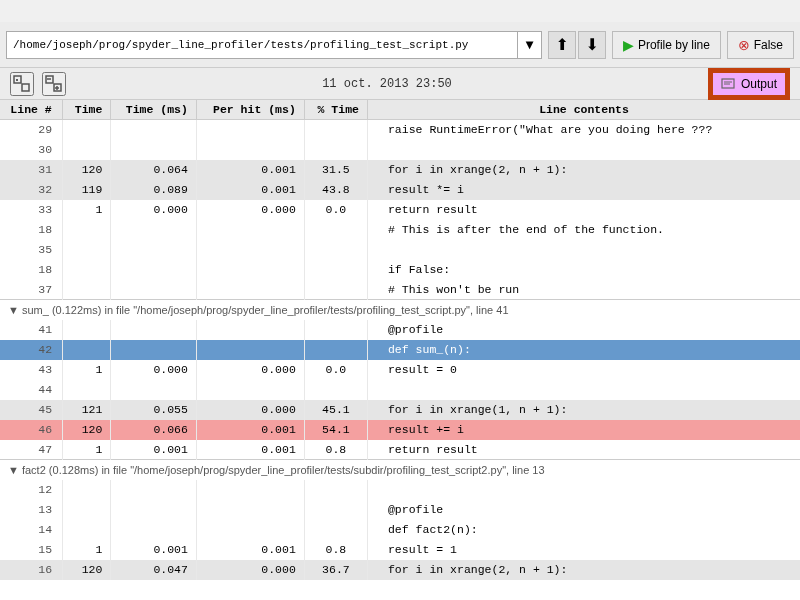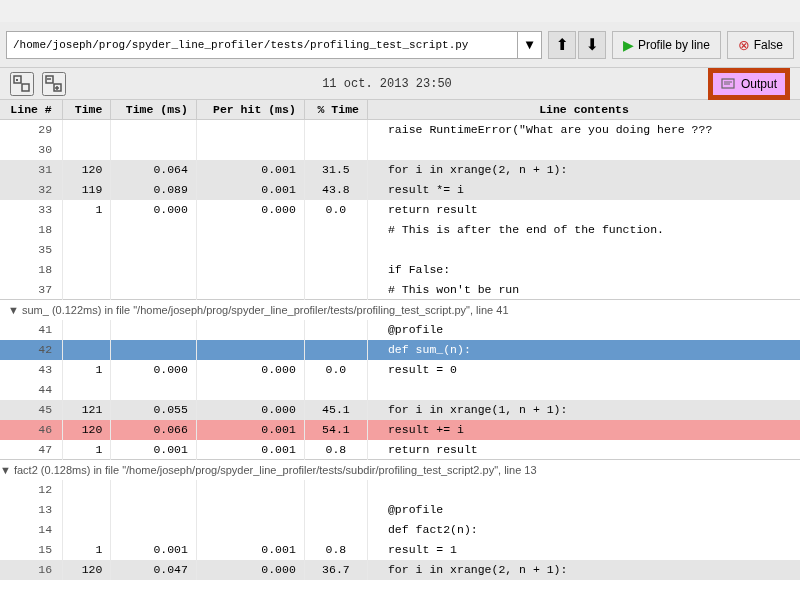--- a/index.html
+++ b/index.html
@@ -281,21 +281,21 @@
         </tr>
         <tr>
           <td>47</td>
           <td>1</td>
           <td>0.001</td>
           <td>0.001</td>
           <td>0.8</td>
           <td style="text-align: left; font-family: &quot;Courier New&quot;, monospace; padding-left: 20px;">return result</td>
         </tr>
         <tr class="section-row">
-          <td colspan="6" style="font-family: Arial, sans-serif; font-size: 11px; padding: 2px 0; border-top: 1px solid rgb(204, 204, 204);">▼ fact2 (0.128ms) in file "/home/joseph/prog/spyder_line_profiler/tests/subdir/profiling_test_script2.py", line 13</td>
+          <td colspan="6" style="font-family: Arial, sans-serif; font-size: 11px; padding: 2px 8px; border-top: 1px solid rgb(204, 204, 204);">▼ fact2 (0.128ms) in file "/home/joseph/prog/spyder_line_profiler/tests/subdir/profiling_test_script2.py", line 13</td>
         </tr>
         <tr>
           <td>12</td>
           <td></td>
           <td></td>
           <td></td>
           <td></td>
           <td style="text-align: left; font-family: &quot;Courier New&quot;, monospace; padding-left: 20px;"></td>
         </tr>
         <tr>

